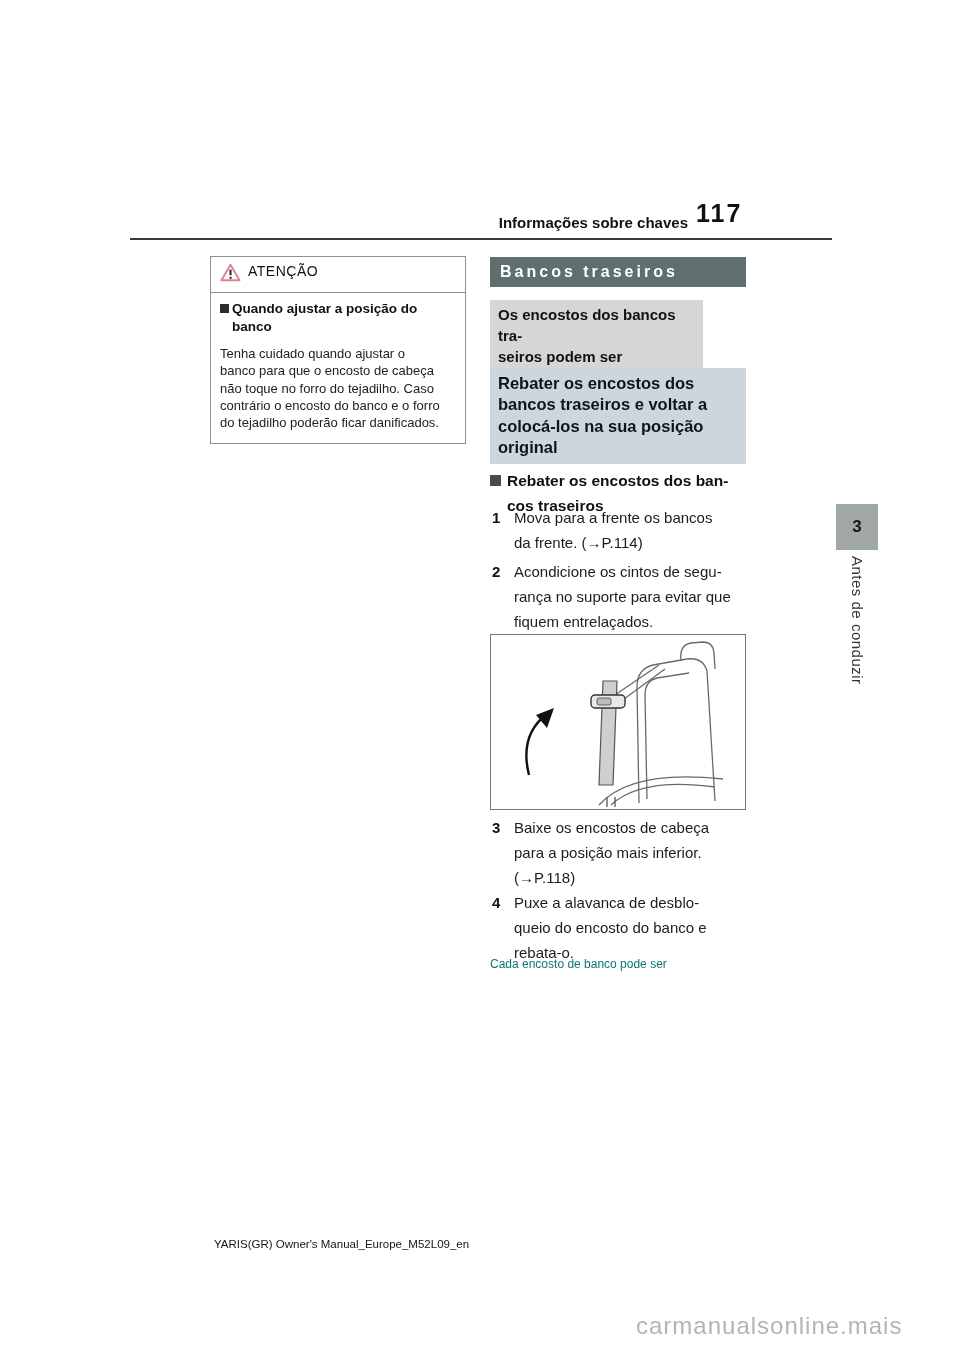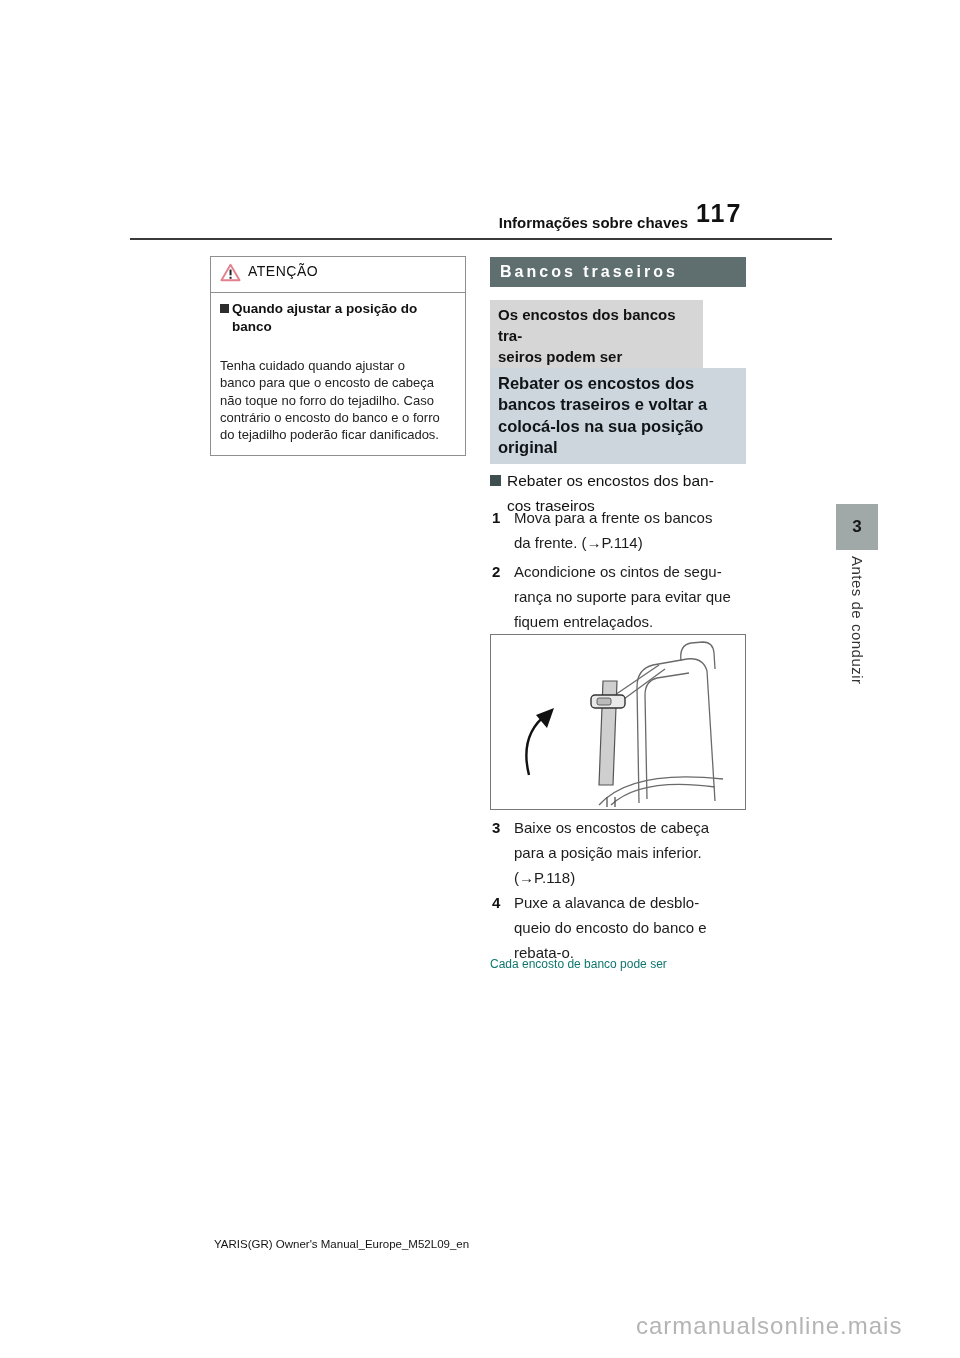--- a/index.html
+++ b/index.html
@@ -19,34 +19,34 @@
   .page-number{position:absolute;top:199px;left:696px;font-size:25px;font-weight:bold;
     letter-spacing:2px;color:#111;}
   .header-rule{position:absolute;top:238px;left:130px;width:702px;height:2px;background:#3a3a3a;}
 
   
   .warning-box{position:absolute;top:256px;left:210px;width:256px;border:1px solid #8f8f8f;background:#fff;}
   .warning-header{display:flex;align-items:flex-start;gap:7px;padding:6px 9px;border-bottom:1px solid #8f8f8f;}
   .warning-title{font-size:14px;color:#111;letter-spacing:.5px;}
   .warning-body{padding:7px 9px 11px 9px;}
   .warning-item{display:flex;gap:3px;font-weight:bold;font-size:13.5px;line-height:1.3;
-    margin-bottom:22px;white-space:pre-line;color:#111;}
+    margin-bottom:10px;white-space:pre-line;color:#111;}
   .sq-warning{flex:none;width:9px;height:9px;background:#2d2d2d;margin-top:4px;}
   .warning-text{font-size:13px;line-height:1.33;color:#222;white-space:pre-line;}
 
   
   .section-bar{position:absolute;top:257px;left:490px;width:256px;height:30px;
     background:var(--section-bar-bg);color:#fff;font-weight:bold;font-size:16px;
     letter-spacing:3px;line-height:30px;padding-left:10px;}
   .summary-box{position:absolute;top:300px;left:490px;width:213px;background:var(--summary-bg);
     font-weight:bold;font-size:15px;line-height:1.4;padding:4px 8px;white-space:pre-line;color:#111;}
   .subsection-box{position:absolute;top:368px;left:490px;width:256px;background:var(--subsection-bg);
     font-weight:bold;font-size:16.5px;line-height:1.3;padding:5px 8px;white-space:pre-line;color:#101417;}
   .proc-heading{position:absolute;top:468px;left:490px;width:256px;display:flex;gap:6px;
-    font-weight:normal;font-size:15.5px;line-height:1.62;white-space:pre-line;color:#111;}
+    font-weight:bold;font-size:15.5px;line-height:1.62;white-space:pre-line;color:#111;}
   .sq-proc{flex:none;width:11px;height:11px;background:#3f4e4e;margin-top:7px;}
 
   .step{position:absolute;left:492px;width:254px;display:flex;}
   .step-num{flex:none;width:22px;font-weight:bold;font-size:15px;line-height:1.67;color:#111;}
   .step-text{font-size:15px;line-height:1.67;white-space:pre-line;color:#1c1c1c;}
   .step-1{top:505px;}
   .step-2{top:559px;}
   .step-3{top:815px;}
   .step-4{top:890px;}
 

